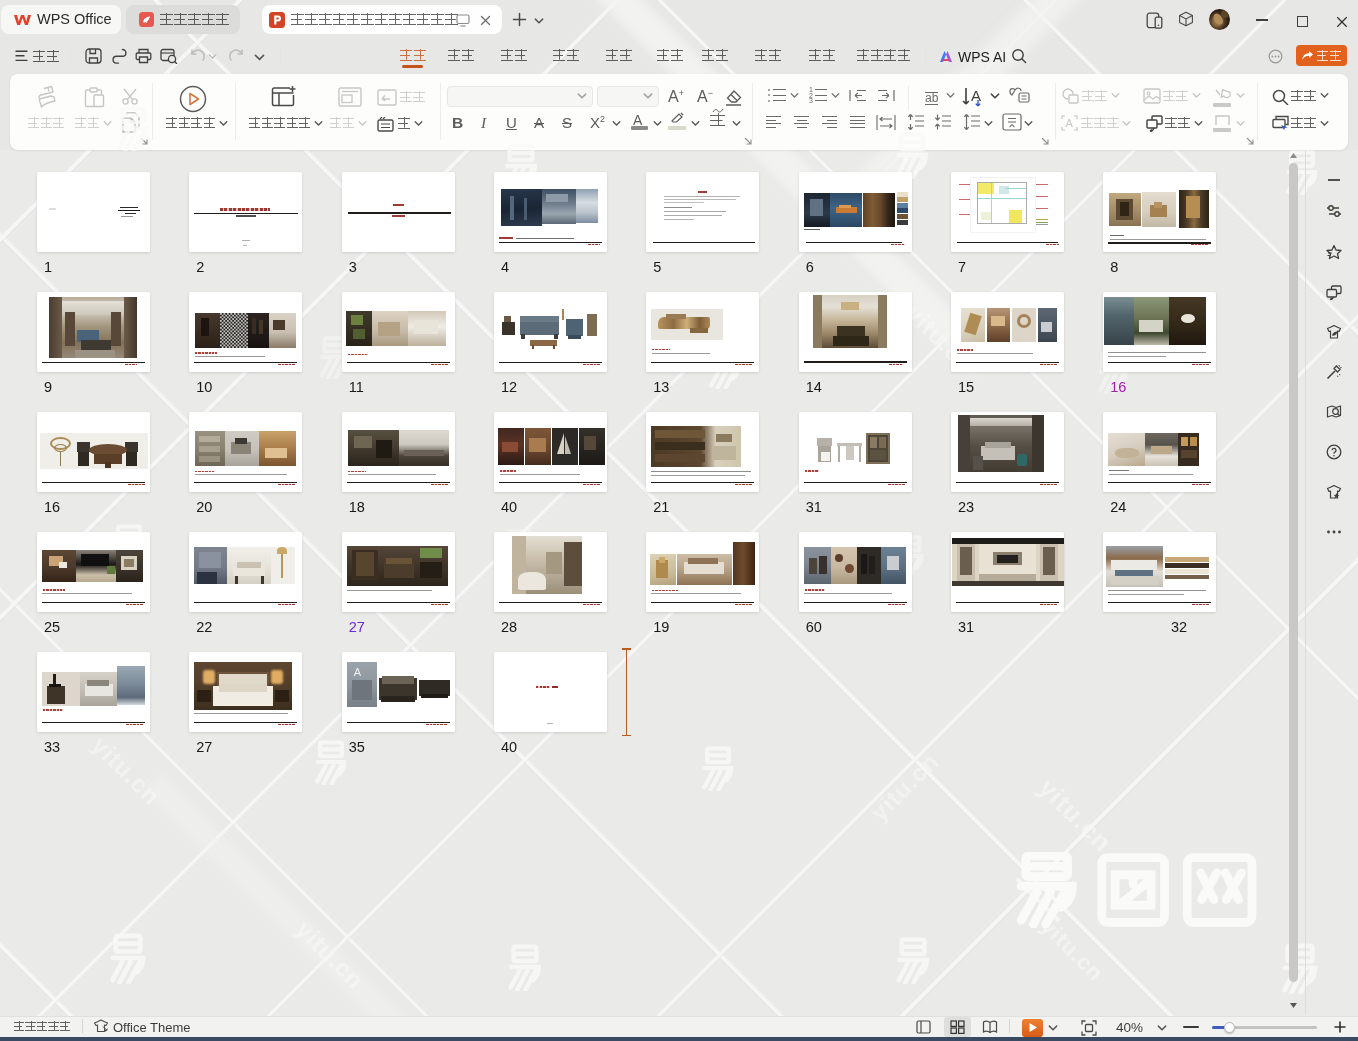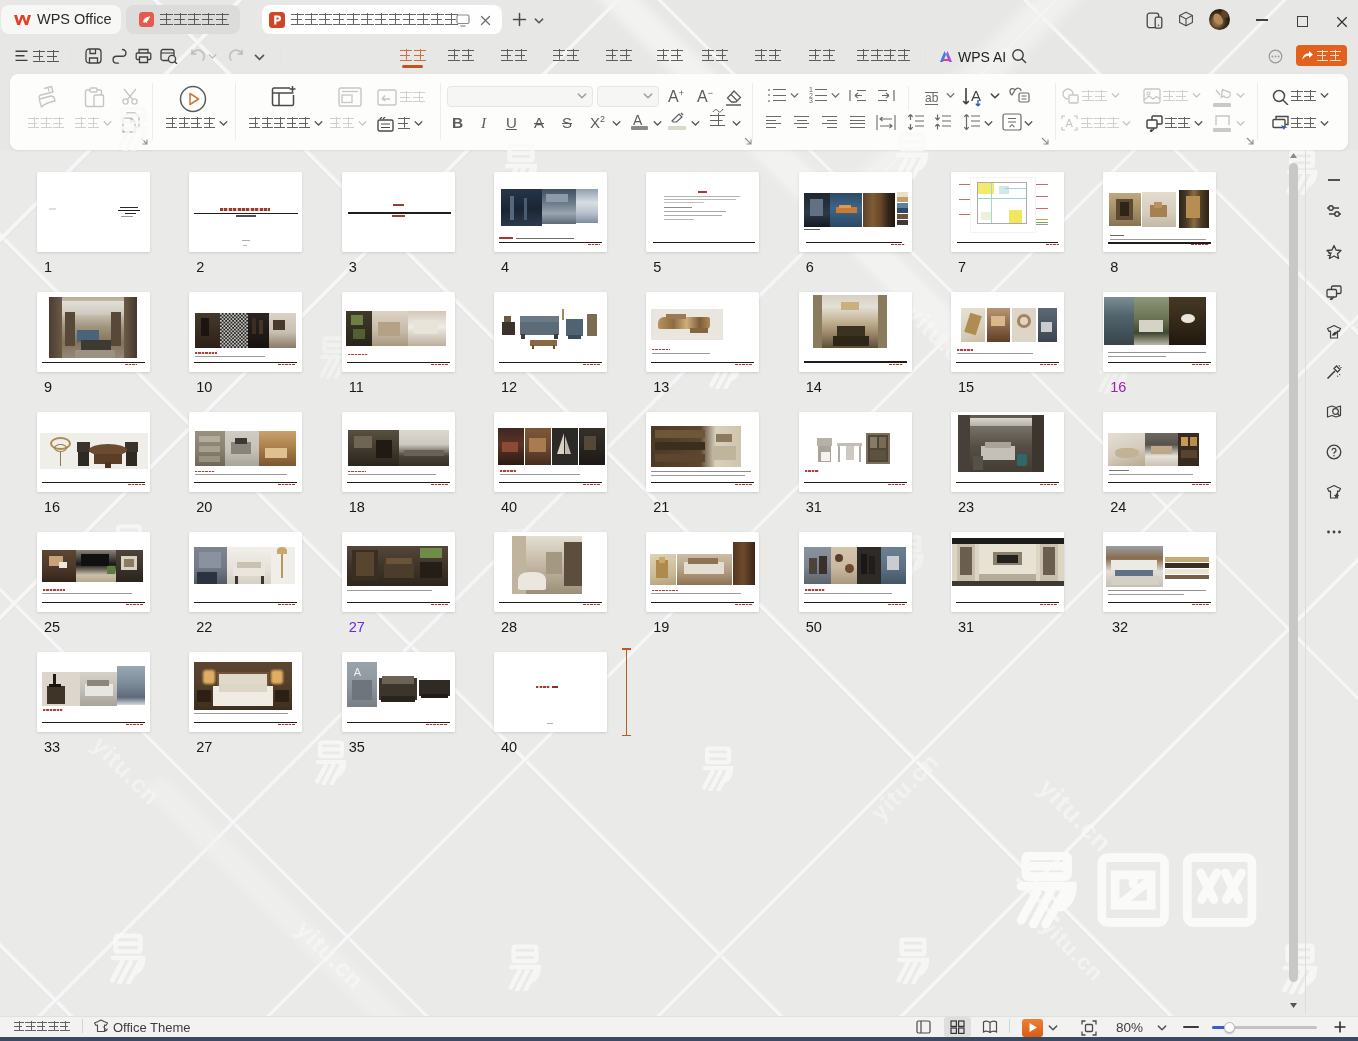--- a/index.html
+++ b/index.html
@@ -850,21 +850,21 @@
 <div class="abs" style="left:58px;top:15px;width:24px;height:37px;background:#2e2a26;"></div>
 <div class="abs" style="left:62px;top:22px;width:6px;height:20px;background:#1a1816;"></div>
 <div class="abs" style="left:70px;top:24px;width:6px;height:18px;background:#211d1a;"></div>
 <div class="abs" style="left:82px;top:15px;width:25px;height:37px;background:linear-gradient(180deg,#6b8094 0%,#5d7183 55%,#435464 100%);"></div>
 <div class="abs" style="left:88px;top:24px;width:12px;height:14px;background:#c9cdd2;"></div>
 <div class="abs" style="left:6px;top:57px;width:20px;height:1.7px;background:repeating-linear-gradient(90deg,#a8423a 0 2.4px,rgba(168,66,58,.25) 2.4px 3.4px);"></div>
 <div class="abs" style="left:5px;top:60.5px;width:88px;height:1px;background:#9a9a99;"></div>
 <div class="abs" style="left:5px;top:69.5px;width:103px;height:1.6px;background:#1f1c1a;"></div>
 <div class="abs" style="left:89px;top:71.6px;width:17px;height:1.8px;background:repeating-linear-gradient(90deg,#a03a33 0 2.6px,rgba(160,58,51,.25) 2.6px 3.6px);"></div>
 </div>
-<div class="abs" style="left:805.7px;top:619px;font-size:14.5px;color:#191919;z-index:10">50</div>
+<div class="abs" style="left:805.7px;top:619px;font-size:14.5px;color:#191919;z-index:10">60</div>
 <div class="abs" style="left:951px;top:532px;width:113px;height:80px;background:#fff;border-radius:1.5px;box-shadow:0 1px 3px rgba(0,0,0,.13);overflow:hidden;z-index:10">
 <div class="abs" style="left:0.5px;top:6px;width:112px;height:48px;background:#ddd5c4;"></div>
 <div class="abs" style="left:0.5px;top:6px;width:112px;height:6px;background:#1f1d1a;"></div>
 <div class="abs" style="left:6px;top:12px;width:18px;height:37px;background:#c8bfae;"></div>
 <div class="abs" style="left:9px;top:15px;width:12px;height:28px;background:#6a5f4e;"></div>
 <div class="abs" style="left:89px;top:12px;width:18px;height:37px;background:#c8bfae;"></div>
 <div class="abs" style="left:92px;top:15px;width:12px;height:28px;background:#6a5f4e;"></div>
 <div class="abs" style="left:28px;top:12px;width:57px;height:30px;background:#e8e2d4;"></div>
 <div class="abs" style="left:42px;top:20px;width:29px;height:13px;background:#8a7f6c;"></div>
 <div class="abs" style="left:46px;top:22.5px;width:21px;height:8px;background:#23211e;"></div>
@@ -881,21 +881,21 @@
 <div class="abs" style="left:8px;top:44px;width:48px;height:9px;background:#d5d0c6;"></div>
 <div class="abs" style="left:62px;top:25px;width:44px;height:5px;background:#c9a878;"></div>
 <div class="abs" style="left:62px;top:31px;width:44px;height:5px;background:#3b2e22;"></div>
 <div class="abs" style="left:62px;top:37px;width:44px;height:5px;background:#ece4d4;"></div>
 <div class="abs" style="left:62px;top:43px;width:44px;height:4px;background:#756049;"></div>
 <div class="abs" style="left:5px;top:58px;width:98px;height:1.1px;background:#91918f;"></div>
 <div class="abs" style="left:5px;top:61.5px;width:76px;height:1px;background:#9b9b9a;"></div>
 <div class="abs" style="left:5px;top:69.5px;width:103px;height:1.6px;background:#1f1c1a;"></div>
 <div class="abs" style="left:89px;top:71.6px;width:17px;height:1.8px;background:repeating-linear-gradient(90deg,#a03a33 0 2.6px,rgba(160,58,51,.25) 2.6px 3.6px);"></div>
 </div>
-<div class="abs" style="left:1112px;top:619px;font-size:14.5px;color:#191919;z-index:10">32</div>
+<div class="abs" style="left:1171px;top:619px;font-size:14.5px;color:#191919;z-index:10">32</div>
 <div class="abs" style="left:37px;top:652px;width:113px;height:80px;background:#fff;border-radius:1.5px;box-shadow:0 1px 3px rgba(0,0,0,.13);overflow:hidden;z-index:10">
 <div class="abs" style="left:5px;top:19.5px;width:38px;height:34px;background:#dcd6cc;"></div>
 <div class="abs" style="left:10px;top:34px;width:18px;height:18px;background:#3f3428;"></div>
 <div class="abs" style="left:16px;top:22px;width:3px;height:12px;background:#1d1a17;"></div>
 <div class="abs" style="left:12px;top:32px;width:12px;height:3px;background:#17140f;"></div>
 <div class="abs" style="left:43px;top:19.5px;width:37px;height:34px;background:linear-gradient(180deg,#d5d1c9 0%,#c3bfb7 50%,#a8a49c 100%);"></div>
 <div class="abs" style="left:48px;top:32px;width:28px;height:12px;background:#e8e6e0;"></div>
 <div class="abs" style="left:50px;top:28px;width:22px;height:6px;background:#8a867e;"></div>
 <div class="abs" style="left:80px;top:14px;width:28px;height:39px;background:linear-gradient(180deg,#9aa8b4 0%,#7d8c9a 45%,#5c6a7a 80%,#d5dade 100%);"></div>
 <div class="abs" style="left:6px;top:57px;width:20px;height:1.7px;background:repeating-linear-gradient(90deg,#a8423a 0 2.4px,rgba(168,66,58,.25) 2.4px 3.4px);"></div>
@@ -1205,21 +1205,21 @@
 <svg class="abs" style="left:1028px;top:1022px;z-index:48" width="10" height="11" viewBox="0 0 10 11">
       <path d="M1.5 1 L9 5.5 L1.5 10 Z" fill="#fff"></path>
     </svg>
 <svg class="abs" style="z-index:47;left:1048px;top:1024px" width="10" height="8" viewBox="0 0 9 7">
       <path d="M1.2 1.8 L4.5 5 L7.8 1.8" fill="none" stroke="#555" stroke-width="1.3" stroke-linecap="round"></path>
     </svg>
 <svg class="abs" style="left:1081px;top:1019.5px;z-index:47" width="16" height="16" viewBox="0 0 16 16">
 <path d="M1 4.5 V1 H4.5 M11.5 1 H15 V4.5 M15 11.5 V15 H11.5 M4.5 15 H1 V11.5" fill="none" stroke="#4a4a49" stroke-width="1.3"></path>
 <rect x="4.5" y="4.5" width="7" height="7" rx="1" fill="none" stroke="#4a4a49" stroke-width="1.3"></rect>
     </svg>
-<div class="abs" style="left:1116px;top:1019.5px;font-size:13.5px;color:#3c3c3c;z-index:47">80%</div>
+<div class="abs" style="left:1116px;top:1019.5px;font-size:13.5px;color:#3c3c3c;z-index:47">40%</div>
 <svg class="abs" style="z-index:47;left:1157px;top:1024px" width="10" height="8" viewBox="0 0 9 7">
       <path d="M1.2 1.8 L4.5 5 L7.8 1.8" fill="none" stroke="#555" stroke-width="1.3" stroke-linecap="round"></path>
     </svg>
 <div class="abs" style="left:1183px;top:1026px;width:16px;height:2.4px;background:#3c3c3c;z-index:47;border-radius:1px"></div>
 <div class="abs" style="left:1212px;top:1026.3px;width:105px;height:2.4px;background:#c3c3c2;border-radius:2px;z-index:47"></div>
 <div class="abs" style="left:1212px;top:1026.3px;width:17px;height:2.4px;background:#3e5cc0;border-radius:2px;z-index:47"></div>
 <div class="abs" style="left:1223.5px;top:1021.5px;width:11px;height:11px;background:#fdfdfd;border:1px solid #b8b8b7;border-radius:50%;box-shadow:0 1px 1.5px rgba(0,0,0,.2);z-index:48"></div>
 <svg class="abs" style="left:1333px;top:1020px;z-index:47" width="14" height="14" viewBox="0 0 14 14">
 <path d="M7 1.5 V12.5 M1.5 7 H12.5" stroke="#2f2f2f" stroke-width="1.6"></path>
     </svg>

